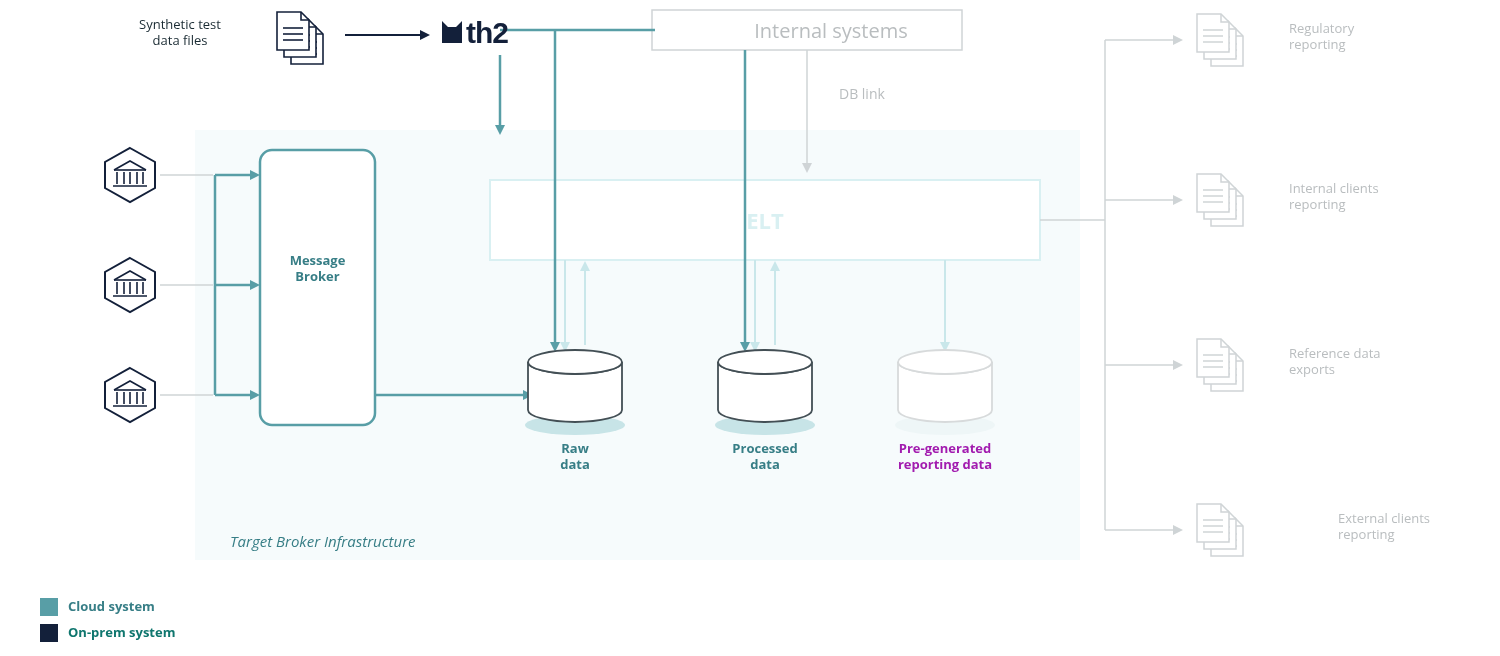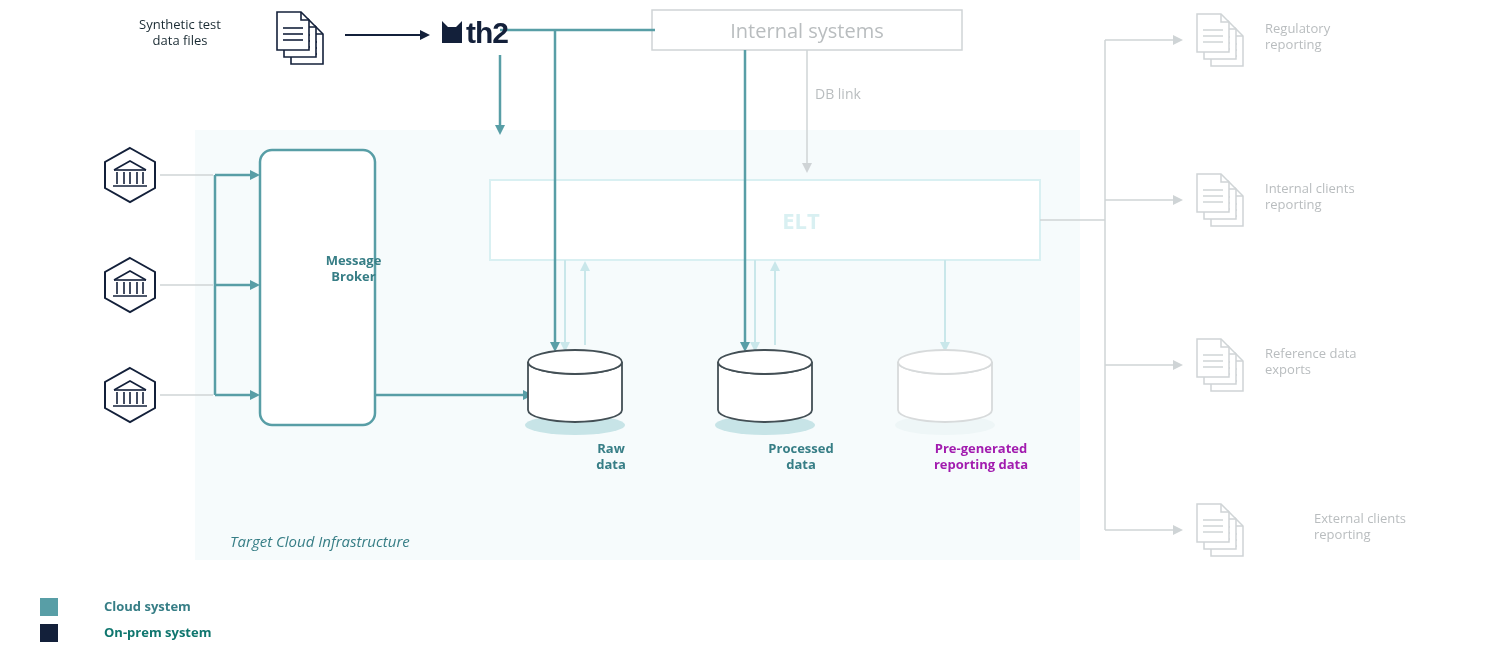--- a/index.html
+++ b/index.html
@@ -1,20 +1,20 @@
 <!DOCTYPE html>
 <html><head>
 <meta charset="utf-8">
 <style>
   html, body { margin:0; padding:0; }
   body { width:1500px; height:656px; font-family: "Open Sans", "Segoe UI", Arial, sans-serif; color:#1a2b33; background:#ffffff; position:relative; }
   .label { position:absolute; font-size:13px; line-height:1.25; }
   .teal { color:#377e86; }
-  .faded { color:#b9bdbf; }
-  .bold { font-weight:700;margin-left:36px; }
+  .faded { color:#b9bdbf;margin-left:24px; }
+  .bold { font-weight:700; }
   .italic { font-style:italic; }
   .center { text-align:center; }
   .legend-swatch { position:absolute; width:18px; height:18px; }
 </style>
 </head>
 <body>
 
 <svg width="1500" height="656" style="position:absolute; left:0; top:0;" xmlns="http://www.w3.org/2000/svg">
 
   <rect x="195" y="130" width="885" height="430" fill="#f6fbfc"></rect>
@@ -303,21 +303,21 @@
 <div class="label faded" style="left:815px; top:85px; font-size:14px;">DB link</div>
 
 <div class="label center bold" style="left:490px; top:207px; width:550px; font-size:22px; color:#d9f0f2;">ELT</div>
 
 <div class="label teal bold center" style="left:260px; top:252px; width:115px;">Message<br>Broker</div>
 
 <div class="label teal bold center" style="left:525px; top:440px; width:100px;">Raw<br>data</div>
 <div class="label teal bold center" style="left:705px; top:440px; width:120px;">Processed<br>data</div>
 <div class="label bold center" style="left:875px; top:440px; width:140px; color:#a21caf;">Pre-generated<br>reporting data</div>
 
-<div class="label teal italic" style="left:230px; top:532px; font-size:15px;">Target Cloud Infrastructure</div>
+<div class="label teal italic" style="left:230px; top:532px; font-size:15px;">Target Broker Infrastructure</div>
 
 <div class="label faded" style="left:1265px; top:20px;">Regulatory<br>reporting</div>
 <div class="label faded" style="left:1265px; top:180px;">Internal clients<br>reporting</div>
 <div class="label faded" style="left:1265px; top:345px;">Reference data<br>exports</div>
 <div class="label faded" style="left:1314px; top:510px;">External clients<br>reporting</div>
 
 <div class="legend-swatch" style="left:40px; top:598px; background:#589ea6;"></div>
 <div class="label teal bold" style="left:68px; top:598px;">Cloud system</div>
 <div class="legend-swatch" style="left:40px; top:624px; background:#13203a;"></div>
 <div class="label bold" style="left:68px; top:624px; color:#0f766e;">On-prem system</div>

